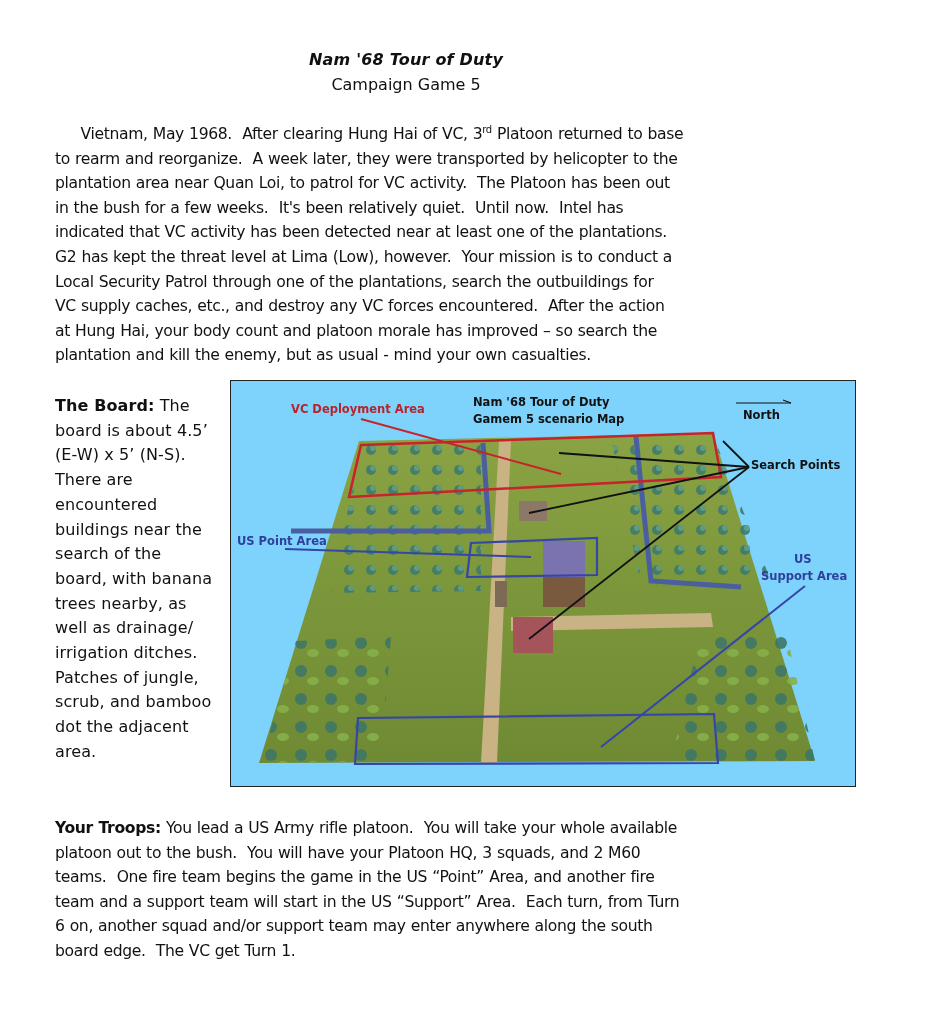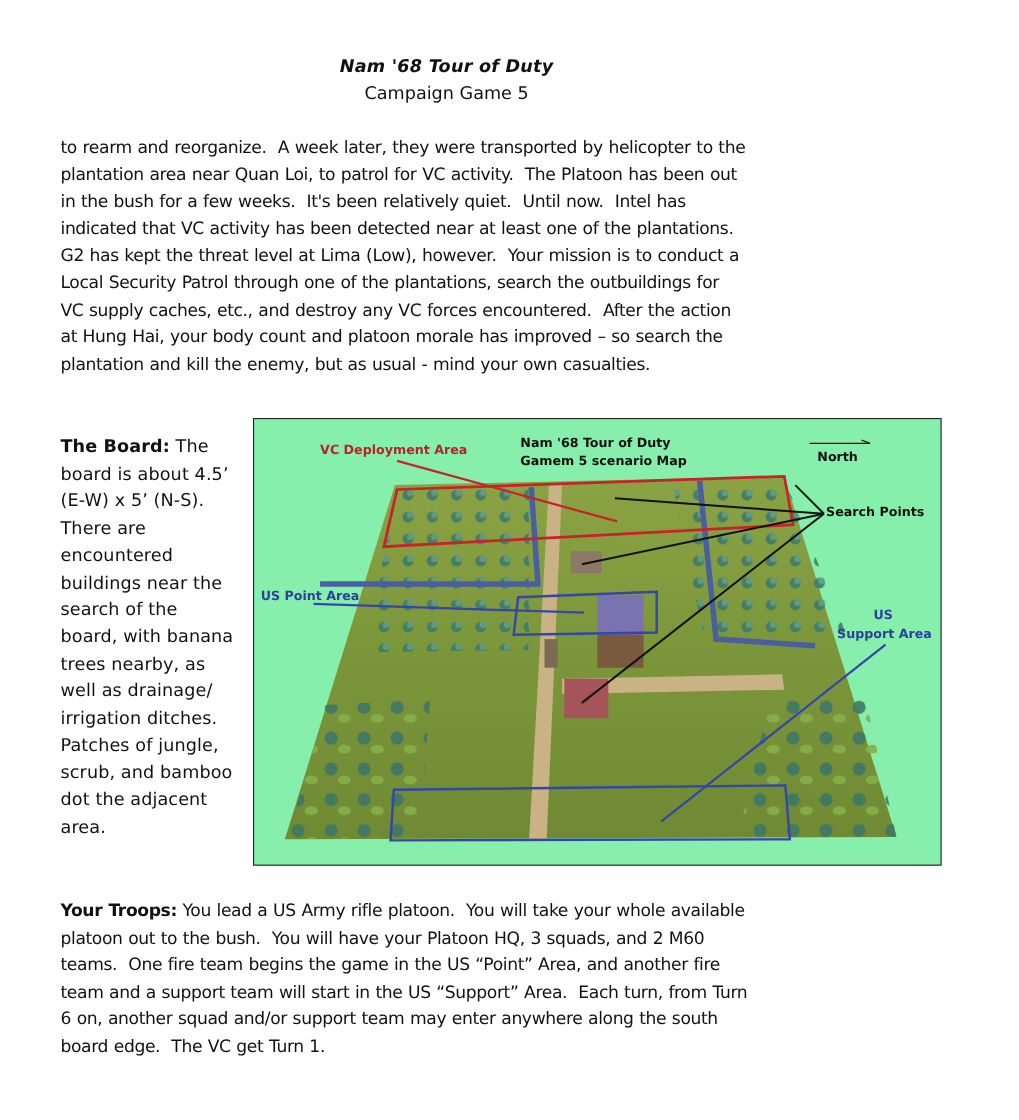--- a/index.html
+++ b/index.html
@@ -15,39 +15,40 @@
   .intro .line { white-space: nowrap; display: block; }
   sup { font-size: 10px; line-height: 0; }
   .board-text { position: absolute; left: 55px; top: 394px; width: 175px; font-size: 16px;
                 line-height: 24.7px; letter-spacing: 0.1px; }
   .board-text .line { display: block; white-space: nowrap; }
   .bold { font-weight: bold; }
   .troops { top: 816px; }
   .troops .line { display: block; white-space: nowrap; }
 
   .map-frame { position: absolute; left: 230px; top: 380px; width: 626px; height: 407px;
-               border: 1.5px solid #222; box-sizing: border-box; background: #86efac; overflow: hidden; }
+               border: 1.5px solid #222; box-sizing: border-box; background: #7dd3fc; overflow: hidden; }
   .map-svg { position: absolute; left: 0; top: 0; }
   .map-label { position: absolute; font-size: 11.5px; font-weight: bold; white-space: nowrap; }
   .lbl-vc { left: 60px; top: 21px; color: #b8222a; }
   .lbl-title1 { left: 242px; top: 14px; color: #111; }
   .lbl-title2 { left: 242px; top: 31px; color: #111; }
   .lbl-north { left: 512px; top: 27px; color: #111; }
   .lbl-search { left: 520px; top: 77px; color: #111; }
   .lbl-point { left: 6px; top: 153px; color: #2e3f9c; }
   .lbl-us { left: 563px; top: 171px; color: #2e3f9c; }
   .lbl-support { left: 530px; top: 188px; color: #2e3f9c; }
 </style>
 </head>
 <body>
 
 <div class="title">Nam '68 Tour of Duty</div>
 <div class="subtitle">Campaign Game 5</div>
 
 <div class="para intro" id="intro">
+    <span class="line" style="white-space: pre;">     Vietnam, May 1968.  After clearing Hung Hai of VC, 3<sup>rd</sup> Platoon returned to base</span>
     <span class="line" style="white-space: pre;">to rearm and reorganize.  A week later, they were transported by helicopter to the</span>
     <span class="line" style="white-space: pre;">plantation area near Quan Loi, to patrol for VC activity.  The Platoon has been out</span>
     <span class="line" style="white-space: pre;">in the bush for a few weeks.  It's been relatively quiet.  Until now.  Intel has</span>
     <span class="line" style="white-space: pre;">indicated that VC activity has been detected near at least one of the plantations.</span>
     <span class="line" style="white-space: pre;">G2 has kept the threat level at Lima (Low), however.  Your mission is to conduct a</span>
     <span class="line" style="white-space: pre;">Local Security Patrol through one of the plantations, search the outbuildings for</span>
     <span class="line" style="white-space: pre;">VC supply caches, etc., and destroy any VC forces encountered.  After the action</span>
     <span class="line" style="white-space: pre;">at Hung Hai, your body count and platoon morale has improved – so search the</span>
     <span class="line" style="white-space: pre;">plantation and kill the enemy, but as usual - mind your own casualties.</span>
   </div>

